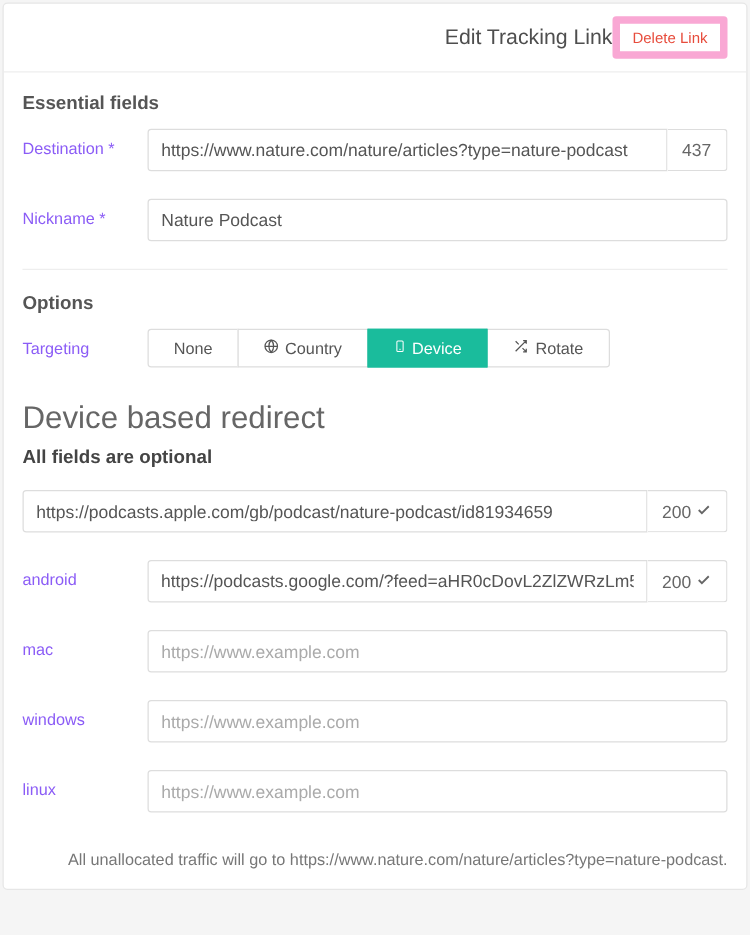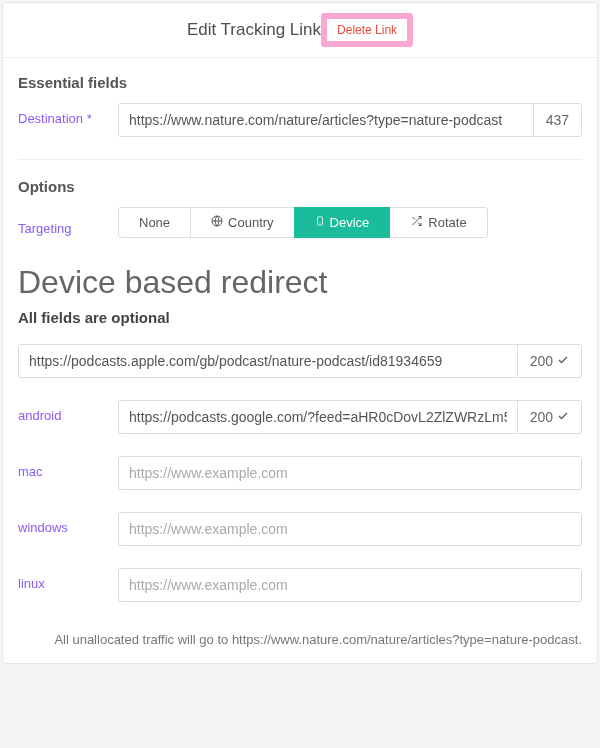--- a/index.html
+++ b/index.html
@@ -11,21 +11,21 @@
     }
     .card {
       background: #fff;
       border: 1px solid #e6e6e6;
       border-radius: 4px;
       margin: 2px;
     }
     .card-header {
       display: flex;
       align-items: center;
-      justify-content: center;
+      justify-content: flex-end;
       padding: 10px 15px;
       border-bottom: 1px solid #eee;
     }
     .card-title {
       font-size: 17px;
       font-weight: 400;
       color: #4e4e4e;
     }
     .btn-delete {
       background: #fff;
@@ -102,21 +102,21 @@
     .btn-group .tbtn:first-child { border-radius: 3px 0 0 3px; margin-left: 0; }
     .btn-group .tbtn:last-child { border-radius: 0 3px 3px 0; }
     .btn-group .tbtn.active {
       background: #1abc9c;
       border-color: #1abc9c;
       color: #fff;
       z-index: 1;
       position: relative;
     }
     .h2-light {
-      font-size: 32px;
+      font-size: 25px;
       font-weight: 300;
       color: #666;
       margin: 26px 0 8px;
     }
     .sub {
       font-size: 15px;
       font-weight: 600;
       color: #444;
       margin-bottom: 18px;
     }
@@ -144,26 +144,32 @@
     <div class="row">
       <div class="label-col">Destination *</div>
       <div class="input-col">
         <input type="text" class="form-control input-w-addon" value="https://www.nature.com/nature/articles?type=nature-podcast" style="">
         <span class="addon">
           <span>437</span>
         </span>
       </div>
     </div>
 
+    <div class="row">
+      <div class="label-col">Nickname *</div>
+      <div class="input-col">
+        <input type="text" class="form-control" value="Nature Podcast" style="">
+      </div>
+    </div>
 
     <hr class="sep">
 
     <div class="section-title">Options</div>
 
-    <div class="row" style="margin-bottom:12px;align-items:flex-end;">
+    <div class="row" style="margin-bottom:12px;">
       <div class="label-col">Targeting</div>
       <div class="input-col">
         <div class="btn-group">
           <button class="tbtn">None</button>
           <button class="tbtn">
             <span class="icon">
               <svg width="12" height="12" viewBox="0 0 24 24" fill="none" stroke="currentColor" stroke-width="2">
                   <circle cx="12" cy="12" r="10"></circle>
                   <path d="M2 12h20M12 2a15 15 0 010 20M12 2a15 15 0 000 20"></path>
                 </svg>

